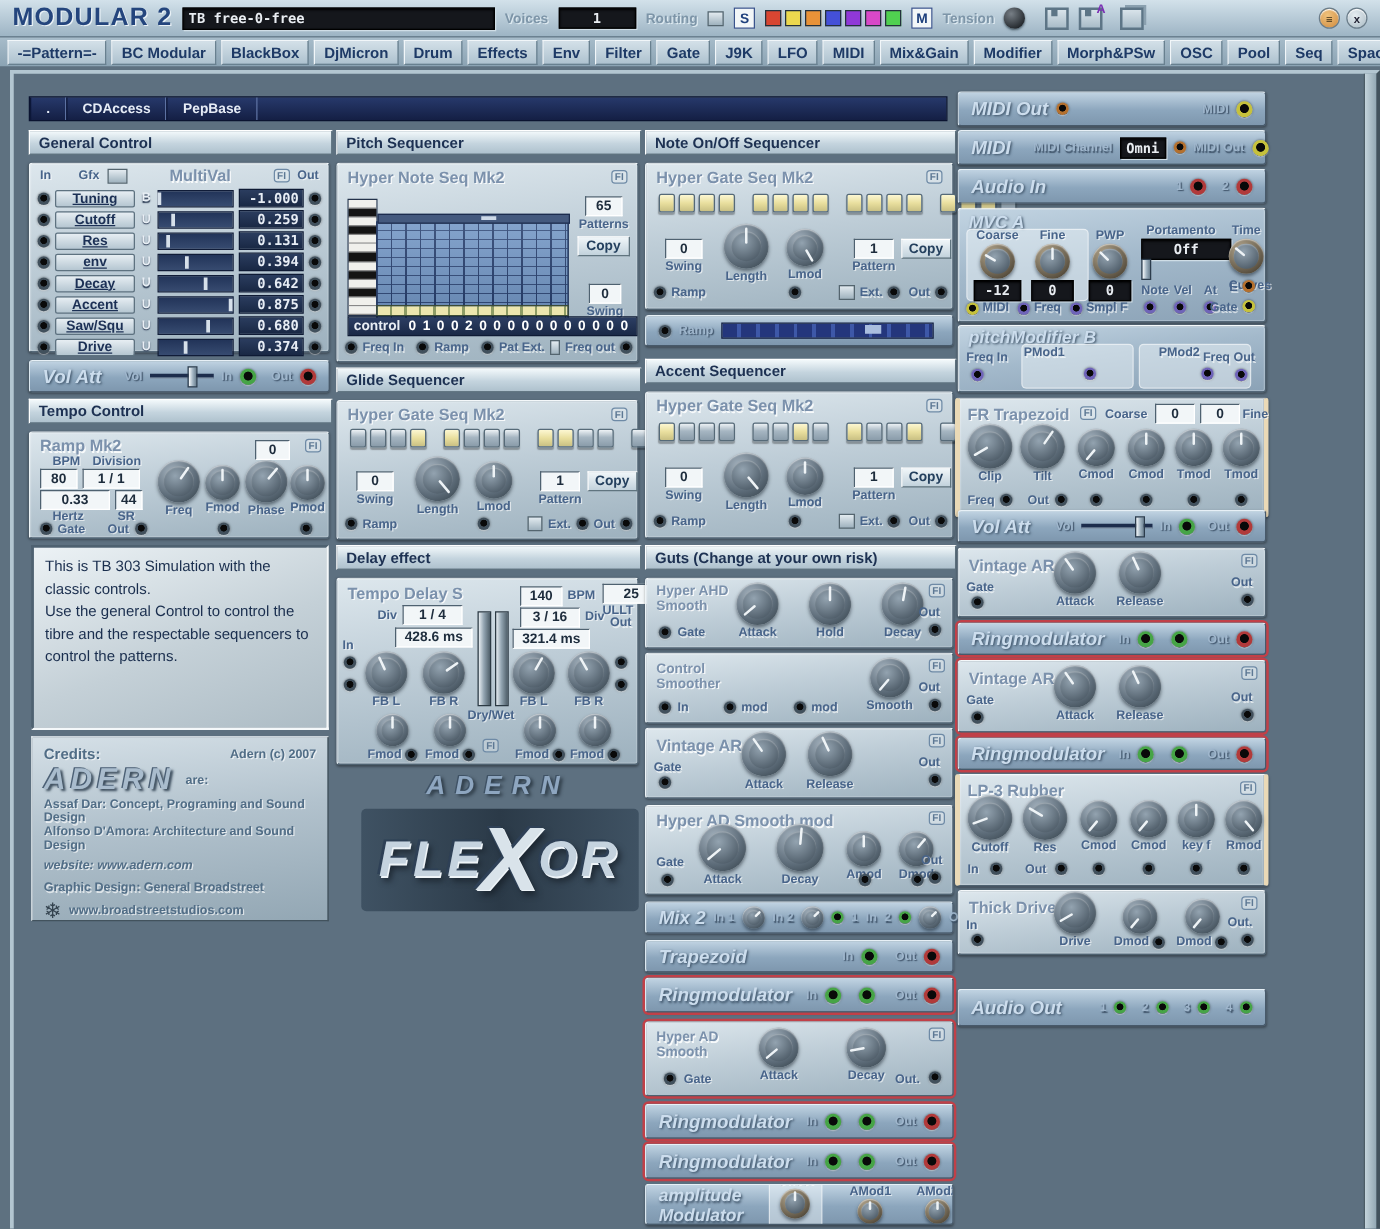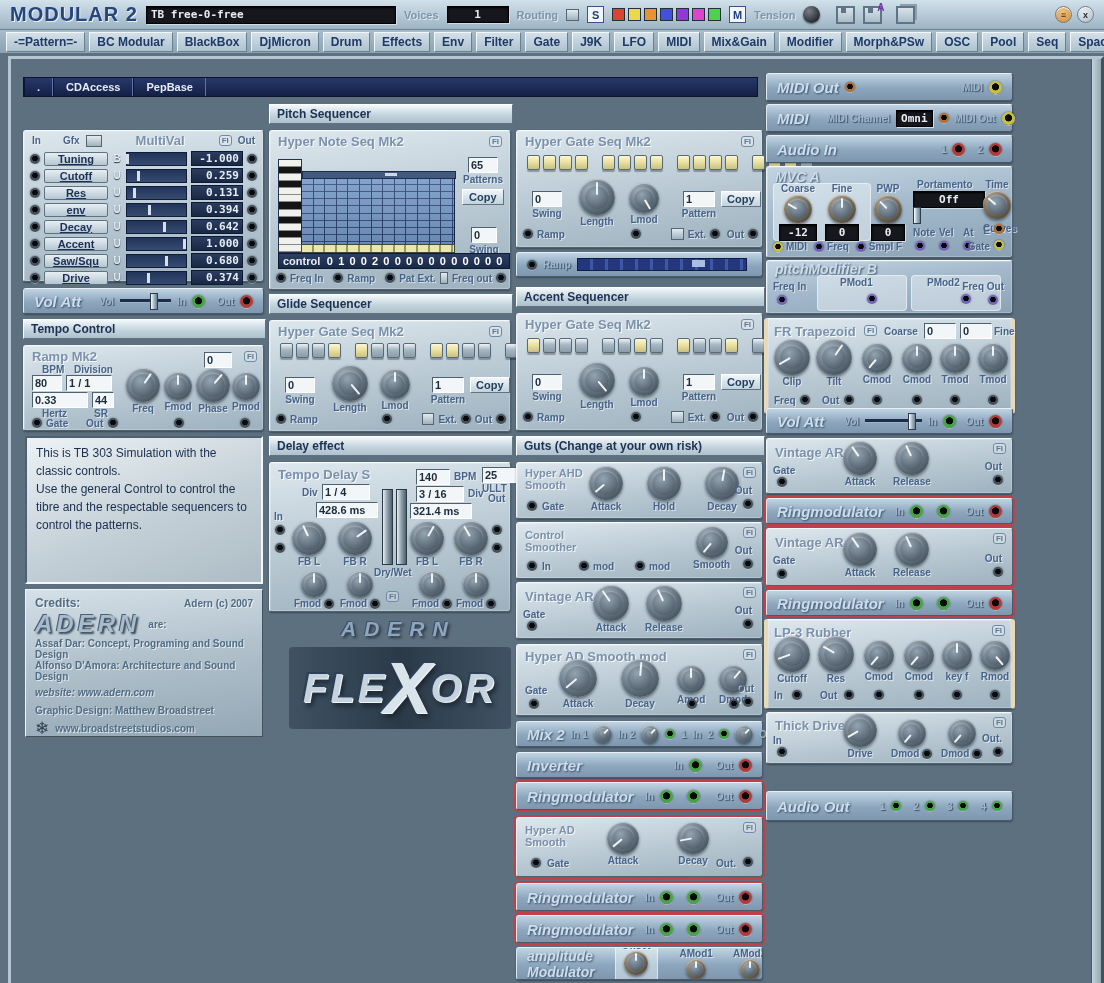--- a/index.html
+++ b/index.html
@@ -48,21 +48,21 @@
   .strip{background:linear-gradient(180deg,#c0d3e2,#8ca6bd 55%,#7e97ae);border:1px solid;border-color:#e7f0f6 #47596a #47596a #dce8f0;border-radius:3px;box-sizing:border-box;display:flex;align-items:center;padding:0 10px;gap:6px;box-shadow:0 1px 2px rgba(0,0,0,.35)}
   .red{box-shadow:0 0 0 2px #c14048,0 1px 2px rgba(0,0,0,.35)}
   .railsand{border-left:4px solid #ead9b6;border-right:4px solid #ead9b6}
   .mtitle{font:bold 13px "Liberation Sans",sans-serif;color:#7b91ac;text-shadow:1px 1px 0 rgba(255,255,255,.85);white-space:nowrap}
   .mtitle.sm{font-size:11px}
   .stitle{font:bold italic 15px "Liberation Sans",sans-serif;color:#ccdded;text-shadow:1px 1px 2px #3a4f64;white-space:nowrap}
   .lbl{font:bold 10px "Liberation Sans",sans-serif;color:#48648a;text-shadow:1px 1px 0 rgba(255,255,255,.6);white-space:nowrap}
   .lbl.lt{color:#9fb6cc;text-shadow:1px 1px 1px #3c5066}
   .fi{font:bold 8px "Liberation Sans",sans-serif;color:#5d7894;border:1px solid #6e8aa6;border-radius:3px;padding:0 2px;background:rgba(255,255,255,.25)}
 
-  .vbox{background:#f2f6f8;border:1px solid;border-color:#4e6170 #fff #fff #4e6170;color:#1d2c3c;font:bold 11px "Liberation Sans",sans-serif;text-align:left;padding:1px 2px;box-sizing:border-box}
+  .vbox{background:#f2f6f8;border:1px solid;border-color:#4e6170 #fff #fff #4e6170;color:#1d2c3c;font:bold 11px "Liberation Sans",sans-serif;text-align:center;padding:1px 2px;box-sizing:border-box}
   .copybtn{background:linear-gradient(180deg,#f0f6f9,#c2d2dc);border:1px solid;border-color:#fff #60ololo.. #60747f #fff;border-color:#fff #60747f #60747f #fff;color:#24405e;font:bold 11px "Liberation Sans",sans-serif;padding:1px 11px}
 
   
   .knob{position:relative;border-radius:50%;background:radial-gradient(circle at 35% 30%,var(--k1,#a6b4c0),var(--k2,#5d6c79) 58%,var(--k3,#39464f) 92%);box-shadow:0 2px 3px rgba(10,20,30,.5),inset 0 1px 1px rgba(255,255,255,.55);flex:none}
   .knob::before{content:"";position:absolute;inset:16%;border-radius:50%;background:radial-gradient(circle at 38% 32%,#93a3b0,#4f5d69 80%);box-shadow:inset 0 1px 1px rgba(255,255,255,.3)}
   .knob::after{content:"";position:absolute;left:50%;top:9%;width:2px;height:36%;background:#eef3f6;border-radius:1px;transform-origin:50% 115%;transform:translateX(-50%) rotate(var(--rot,0deg))}
   .kt{--k1:#b3a68d;--k2:#6e6452;--k3:#423a2c}.k36{width:36px;height:36px}.k34{width:34px;height:34px}.k32{width:32px;height:32px}.k30{width:30px;height:30px}.k28{width:28px;height:28px}.k26{width:26px;height:26px}.k24{width:24px;height:24px}.k20{width:20px;height:20px}.k18{width:18px;height:18px}.k16{width:16px;height:16px}
 
   
   .port{display:inline-block;width:13px;height:13px;border-radius:50%;background:radial-gradient(circle at 50% 45%,#090909 0 34%,var(--pc,#888) 40% 70%,#15202a 76% 100%);box-shadow:0 1px 1px rgba(255,255,255,.45),0 0 2px rgba(0,0,0,.6);flex:none}
@@ -177,20 +177,21 @@
 
   <div class="workspace a">
     <div class="scrollstrip a"></div>
 
     <div class="tabstrip a" style="left:12px;top:18px;width:733px">
         <span class="tab">.</span>
         <span class="tab">CDAccess</span>
         <span class="tab">PepBase</span>
       </div>
 
+    <div class="hdr a" style="left:12px;top:45px;width:227px">General Control</div>
 
     <div class="mod a" style="left:12px;top:71px;width:241px;height:152px">
       <div class="fx" style="padding:2px 8px;gap:6px">
         <span class="lbl">In</span>
         <span class="lbl" style="margin-left:16px">Gfx</span>
         <span class="sqbtn" style="width:14px"></span>
         <span class="mtitle" style="flex:1;text-align:center">MultiVal</span>
         <span class="fi">FI</span>
         <span class="lbl">Out</span>
       </div>
@@ -245,21 +246,21 @@
             <span class="mv-val">0.642</span>
             <span class="port p-dark psm"></span>
           </div>
           <div class="mvrow">
             <span class="port p-dark psm"></span>
             <span class="mv-label">Accent</span>
             <span class="mv-mode">U</span>
             <span class="mv-slider">
               <i style="left: calc(99% - 2px);"></i>
             </span>
-            <span class="mv-val">1.000</span>
+            <span class="mv-val">0.875</span>
             <span class="port p-dark psm"></span>
           </div>
           <div class="mvrow">
             <span class="port p-dark psm"></span>
             <span class="mv-label">Saw/Squ</span>
             <span class="mv-mode">U</span>
             <span class="mv-slider">
               <i style="left: calc(68% - 2px);"></i>
             </span>
             <span class="mv-val">0.680</span>
@@ -336,21 +337,21 @@
         <span class="crline" style="font-size:12px">Credits:</span>
         <span class="crline">Adern (c) 2007</span>
       </div>
       <div class="fx" style="gap:8px">
         <span class="crlogo">ADERN</span>
         <span class="crline">are:</span>
       </div>
       <div class="crline">Assaf Dar: Concept, Programing and Sound Design</div>
       <div class="crline">Alfonso D'Amora: Architecture and Sound Design</div>
       <div class="crline" style="font-style:italic;margin-top:5px">website: www.adern.com</div>
-      <div class="crline" style="margin-top:7px">Graphic Design: Matthew Broadstreet</div>
+      <div class="crline" style="margin-top:7px">Graphic Design: General Broadstreet</div>
       <div class="fx" style="gap:6px;margin-top:2px">
         <span style="font-size:17px;color:#33424e">❄</span>
         <span class="crline">www.broadstreetstudios.com</span>
       </div>
     </div>
 
     <div class="hdr a" style="left:258px;top:45px;width:228px">Pitch Sequencer</div>
 
     <div class="mod a" style="left:258px;top:71px;width:242px;height:160px">
       <div class="fx" style="padding:3px 8px 0;justify-content:space-between">
@@ -551,20 +552,21 @@
       </div>
     </div>
 
     <div class="a adernlogo" style="left:330px;top:558px">ADERN</div>
     <div class="a flexwrap" style="left:278px;top:588px">
       <span class="flexlogo">FLE</span>
       <span class="flexlogo flexx">X</span>
       <span class="flexlogo">OR</span>
     </div>
 
+    <div class="hdr a" style="left:505px;top:45px;width:233px">Note On/Off Sequencer</div>
 
     <div class="mod a" style="left:505px;top:71px;width:247px;height:118px">
       <div class="fx" style="padding:3px 8px 0;justify-content:space-between">
         <span class="mtitle">Hyper Gate Seq Mk2</span>
         <span class="fi">FI</span>
       </div>
       <div class="steps a" style="left:10px;top:24px">
           <div class="step lit"></div>
           <div class="step lit"></div>
           <div class="step lit"></div>
@@ -771,21 +773,21 @@
       <span class="lbl lt">1</span>
       <span class="lbl lt">In</span>
       <span class="lbl lt">2</span>
       <span class="port p-green psm"></span>
       <span class="knob k18" style="--rot:45deg"></span>
       <span class="lbl lt" style="margin-left:auto">Out</span>
       <span class="port p-red"></span>
     </div>
 
     <div class="strip a" style="left:505px;top:693px;width:247px;height:26px">
-      <span class="stitle">Inverter</span>
+      <span class="stitle">Trapezoid</span>
       <span class="lbl lt" style="margin-left:auto">In</span>
       <span class="port p-green"></span>
       <span class="lbl lt" style="margin-left:8px">Out</span>
       <span class="port p-red"></span>
     </div>
 
     <div class="strip red a" style="left:505px;top:723px;width:247px;height:28px">
       <span class="stitle">Ringmodulator</span>
       <span class="lbl lt" style="margin-left:auto">In</span>
       <span class="port p-green"></span>
@@ -918,21 +920,21 @@
       <span class="port p-orange psm a" style="right:8px;top:57px"></span>
       <span class="lbl a" style="right:22px;top:74px">Gate</span>
       <span class="port p-yellow psm a" style="right:8px;top:73px"></span>
     </div>
 
     <div class="mod modb a" style="left:755px;top:201px;width:247px;height:54px">
       <span class="stitle a" style="left:8px;top:0;font-size:14px">pitchModifier B</span>
       <span class="lbl a" style="left:6px;top:20px">Freq In</span>
       <span class="port p-purple psm a" style="left:10px;top:34px"></span>
       <span class="chip a" style="left:50px;top:14px;width:88px;height:34px"></span>
-      <span class="lbl a" style="left:73px;top:16px">PMod1</span>
+      <span class="lbl a" style="left:52px;top:16px">PMod1</span>
       <span class="knob k24 kt a" style="left:58px;top:24px;--rot:40deg"></span>
       <span class="port p-purple psm a" style="left:100px;top:33px"></span>
       <span class="chip a" style="left:144px;top:14px;width:88px;height:34px"></span>
       <span class="lbl a" style="left:160px;top:16px">PMod2</span>
       <span class="knob k24 kt a" style="left:152px;top:24px;--rot:-40deg"></span>
       <span class="port p-purple psm a" style="left:194px;top:33px"></span>
       <span class="lbl a" style="right:8px;top:20px">Freq Out</span>
       <span class="port p-purple psm a" style="right:14px;top:34px"></span>
     </div>
 

